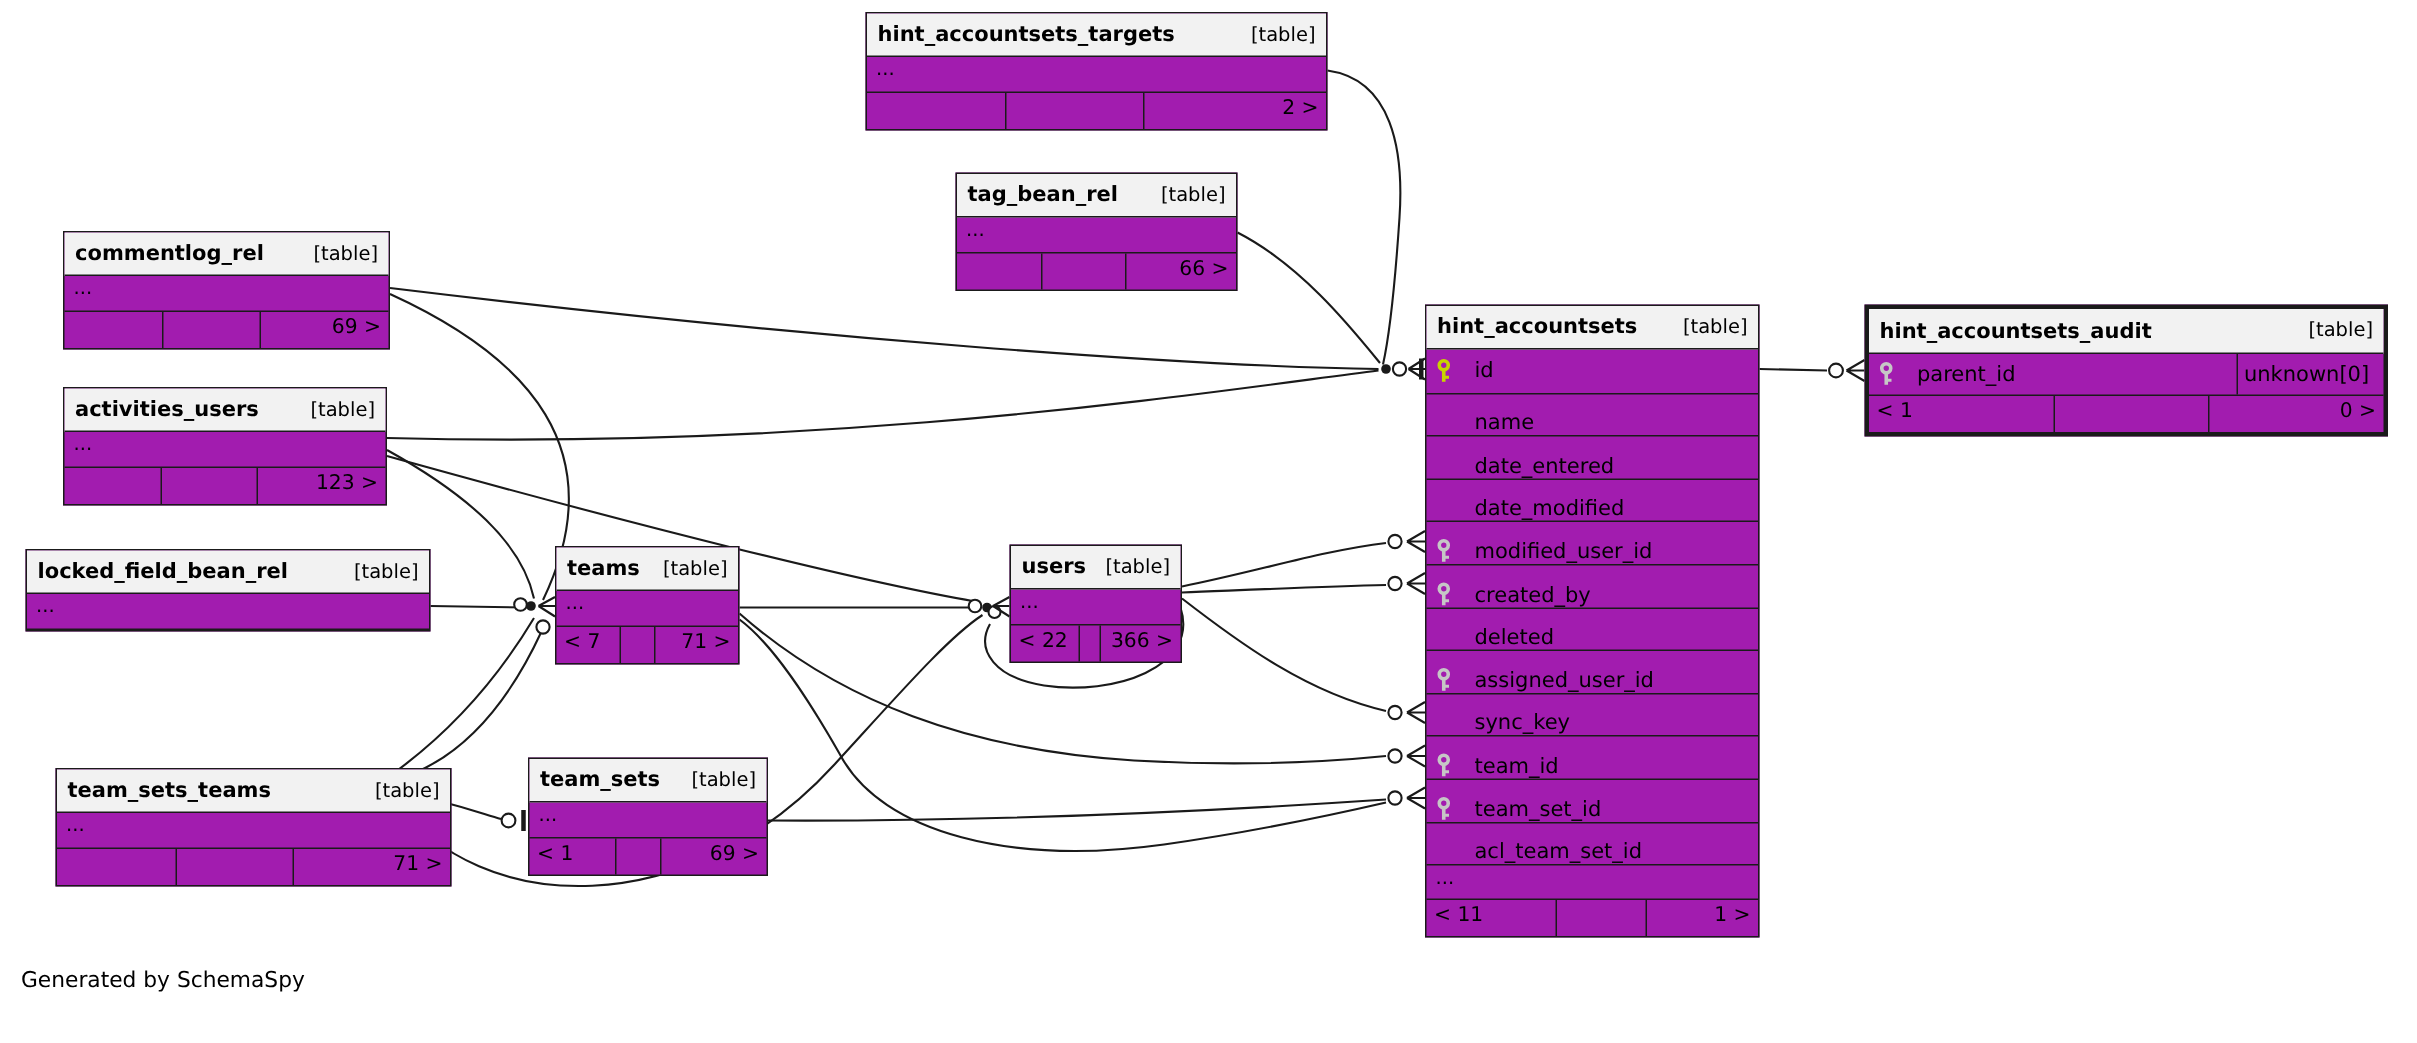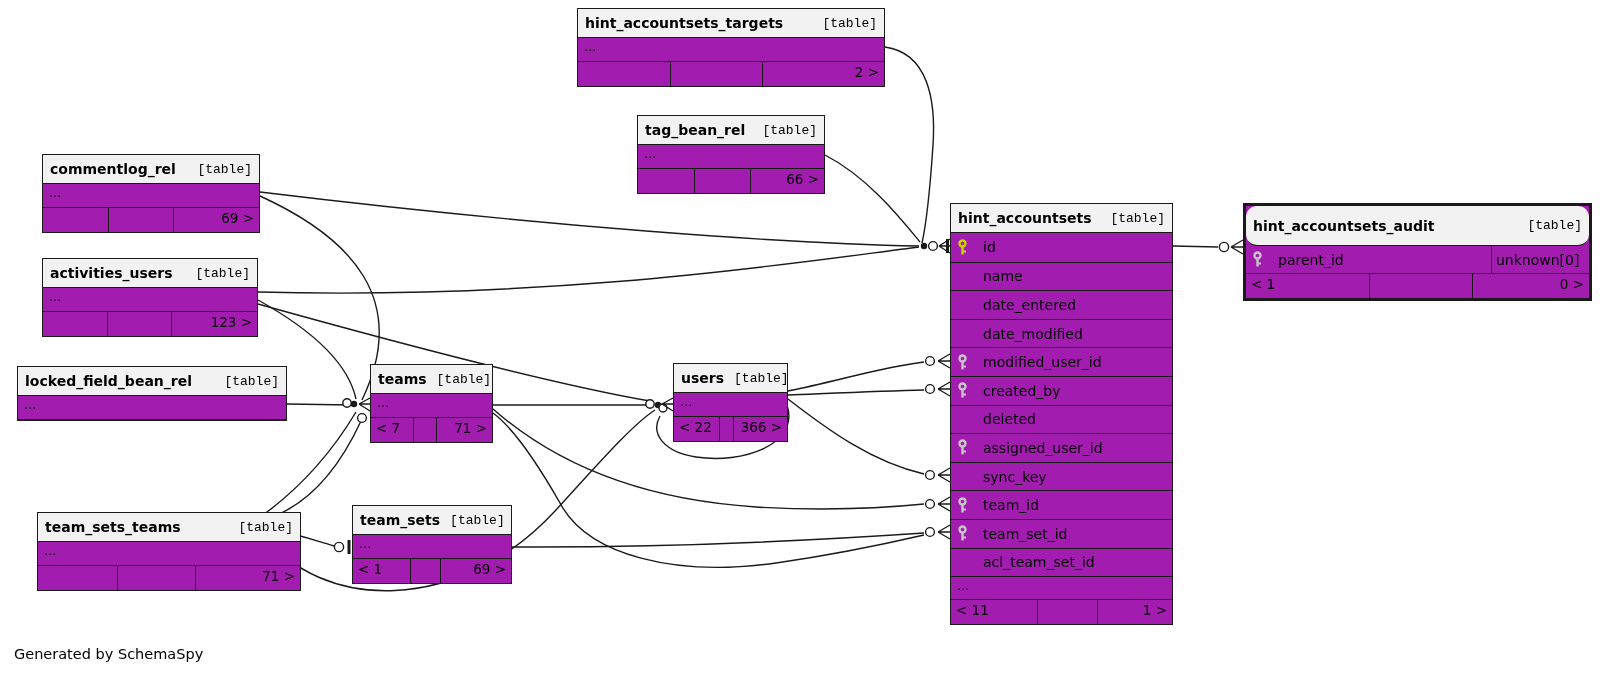--- a/index.html
+++ b/index.html
@@ -24,36 +24,36 @@
     position:absolute;border:1.6px solid var(--border);background:#a21caf;
     box-sizing:border-box;font-size:14px;
   }
   .tbl.emph{border-width:3px;}
   .hdr{
     display:flex;align-items:center;justify-content:space-between;
     background:var(--header-bg);border-bottom:1.6px solid var(--border);
     height:29px;padding:0 7px;box-sizing:border-box;white-space:nowrap;
   }
   .hdr .nm{font-weight:bold;font-size:14px;}
-  .hdr .tt{font-size:13px;margin-left:10px;font-family:Liberation Mono, monospace;}
+  .hdr .tt{font-size:13px;margin-left:10px;}
   .dots{
     height:24px;line-height:18px;padding:0 6px;box-sizing:border-box;
     border-bottom:1.2px solid var(--border);font-size:13px;
   }
   .ftr{display:flex;height:24px;box-sizing:border-box;font-size:13.5px;}
   .ftr .fc{box-sizing:border-box;padding:2px 5px;white-space:nowrap;}
   .ftr .fc + .fc{border-left:1.2px solid var(--border);}
   .ftr .fl{text-align:left;}
   .ftr .fr{text-align:right;flex:1;}
 
   .col-row{
     height:28.6px;display:flex;align-items:center;box-sizing:border-box;
     padding:0 6px;white-space:nowrap;
   }
-  .col-row + .col-row{border-top:1.2px solid var(--border);}
+  .col-row + .col-row{border-top:1.2px solid var(--border);align-items:flex-end;}
   .keyspot{width:26px;display:inline-flex;align-items:center;flex:none;}
   .key.pk{color:var(--pk-key);}
   .key.fk{color:var(--fk-key);}
   .audit-row{display:flex;height:28px;box-sizing:border-box;border-bottom:1.2px solid var(--border);}
   .audit-main{flex:1;display:flex;align-items:center;padding:0 6px;}
   .audit-type{
     width:98px;flex:none;border-left:1.2px solid var(--border);
     display:flex;align-items:center;padding:0 4px;box-sizing:border-box;
   }
   .credit{position:absolute;left:14px;top:646px;font-size:14.5px;}
@@ -350,21 +350,21 @@
     </div>
     <div class="dots" style="border-top:1.2px solid var(--border);">...</div>
     <div class="ftr">
       <span class="fc fl" style="width:39%">&lt; 11</span>
       <span class="fc" style="width:27%"></span>
       <span class="fc fr">1 &gt;</span>
     </div>
   </div>
 
   <div class="tbl emph" style="left:1243px;top:203px;width:349px;">
-    <div class="hdr" style="height:40px;border-radius:11px;">
+    <div class="hdr" style="height:30px;">
       <span class="nm">hint_accountsets_audit</span>
       <span class="tt">[table]</span>
     </div>
     <div class="audit-row">
       <span class="audit-main">
         <span class="keyspot">
             <svg class="key fk" width="11" height="17" viewBox="0 0 11 17">
               <circle cx="5.5" cy="4.5" r="3" fill="none" stroke="currentColor" stroke-width="2.4"></circle>
               <line x1="5.5" y1="7.5" x2="5.5" y2="15.5" stroke="currentColor" stroke-width="2.4"></line>
               <line x1="5.5" y1="12.5" x2="9" y2="12.5" stroke="currentColor" stroke-width="2"></line>

